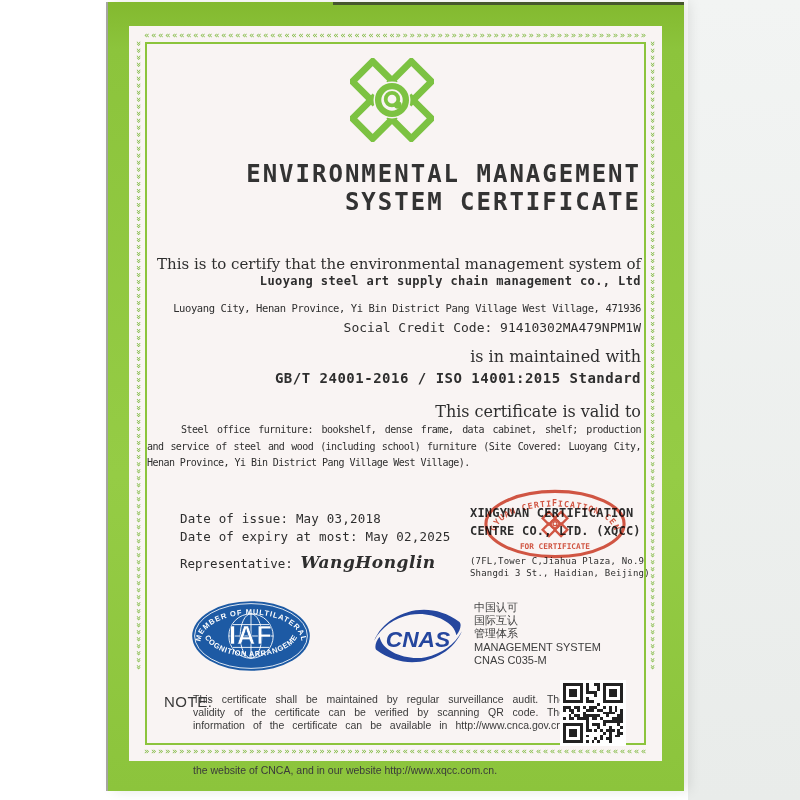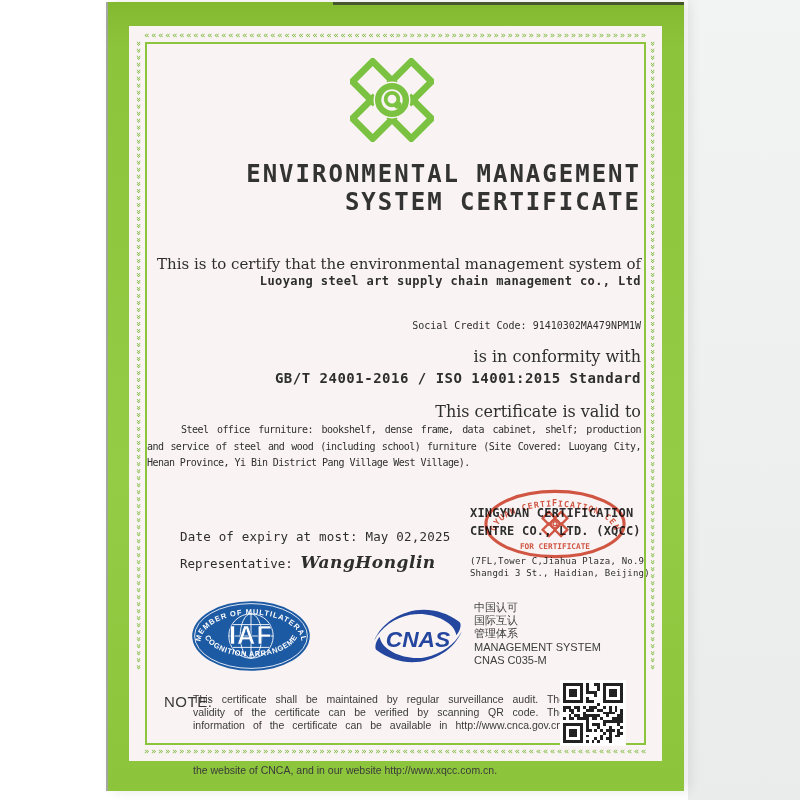--- a/index.html
+++ b/index.html
@@ -28,21 +28,21 @@
   .mono{font-family:"DejaVu Sans Mono","Liberation Mono",monospace;}
   .serif{font-family:"DejaVu Serif","Liberation Serif",serif;}
   .abs{position:absolute;color:var(--ink);}
   .cline{left:39px;width:494px;text-align:right;white-space:nowrap;}
   .logo{position:absolute;left:242px;top:56px;width:84px;height:84px;}
   .title{font-size:24px;letter-spacing:2px;font-weight:600;color:#333;}
   .reg{right:72px;top:225px;font-size:11.5px;font-weight:bold;letter-spacing:.3px;}
   .certify{top:253px;font-size:15px;}
   .company{top:272px;font-size:12px;font-weight:600;letter-spacing:.4px;}
   .addr{top:300px;font-size:10.5px;letter-spacing:-.4px;}
-  .social{top:318px;font-size:10px;}
+  .social{top:318px;font-size:13px;}
   .conformity{top:345px;font-size:16px;}
   .standard{top:368px;font-size:14px;font-weight:bold;letter-spacing:.5px;}
   .validto{top:400px;font-size:16px;}
   .scope{left:39px;width:494px;top:420px;font-size:10px;letter-spacing:-.55px;line-height:16.5px;}
   .scope div{text-align:justify;text-align-last:justify;}
   .scope div:first-child{padding-left:34px;}
   .scope div:last-child{text-align:left;text-align-last:left;}
   .dateline{left:72px;font-size:12.5px;letter-spacing:.2px;}
   .rep{left:72px;top:550px;font-size:12.5px;}
   .sig{font-family:"DejaVu Serif",serif;font-style:italic;font-weight:bold;font-size:17px;letter-spacing:.5px;}
@@ -93,32 +93,34 @@
       <circle cx="50" cy="49" r="7.5" fill="none" stroke="#7cc242" stroke-width="4.5"></circle>
       <circle cx="57" cy="56" r="4.5" fill="#7cc242"></circle>
     </svg>
 
     <div class="abs cline mono title" style="top:158px">ENVIRONMENTAL MANAGEMENT</div>
     <div class="abs cline mono title" style="top:186px">SYSTEM CERTIFICATE</div>
 
 
     <div class="abs cline serif certify">This is to certify that the environmental management system of</div>
     <div class="abs cline mono company">Luoyang steel art supply chain management co., Ltd</div>
+    <div class="abs cline mono addr">Luoyang City, Henan Province, Yi Bin District Pang Village West Village, 471936</div>
     <div class="abs cline mono social">Social Credit Code: 91410302MA479NPM1W</div>
 
-    <div class="abs cline serif conformity">is in conformity with</div>
+    <div class="abs cline serif conformity">is in maintained with</div>
     <div class="abs cline mono standard">GB/T 24001-2016 / ISO 14001:2015 Standard</div>
     <div class="abs cline serif validto">This certificate is valid to</div>
 
     <div class="abs mono scope">
         <div>Steel office furniture: bookshelf, dense frame, data cabinet, shelf; production</div>
         <div>and service of steel and wood (including school) furniture (Site Covered: Luoyang City,</div>
         <div>Henan Province, Yi Bin District Pang Village West Village).</div>
       </div>
 
+    <div class="abs mono dateline" style="top:509px">Date of issue: May 03,2018</div>
     <div class="abs mono dateline" style="top:527px">Date of expiry at most: May 02,2025</div>
     <div class="abs mono rep">
       <span>Representative:</span>
       <span class="sig">WangHonglin</span>
     </div>
 
     <div class="abs mono issuer-name" style="top:504px">XINGYUAN CERTIFICATION</div>
     <div class="abs mono issuer-name" style="top:522px">CENTRE CO., LTD. (XQCC)</div>
     <div class="abs mono issuer-addr" style="top:554px">(7FL,Tower C,Jiahua Plaza, No.9</div>
     <div class="abs mono issuer-addr" style="top:566px">Shangdi 3 St., Haidian, Beijing)</div>

